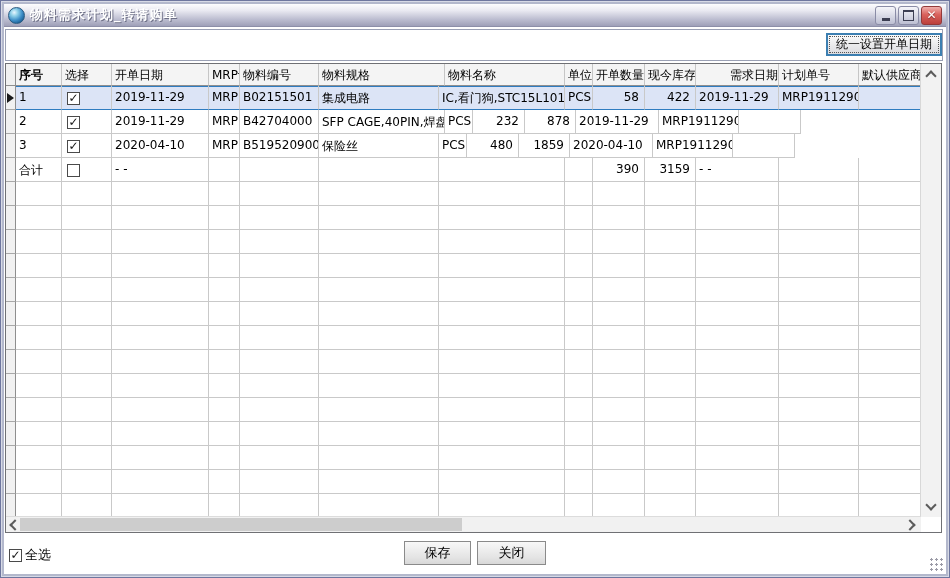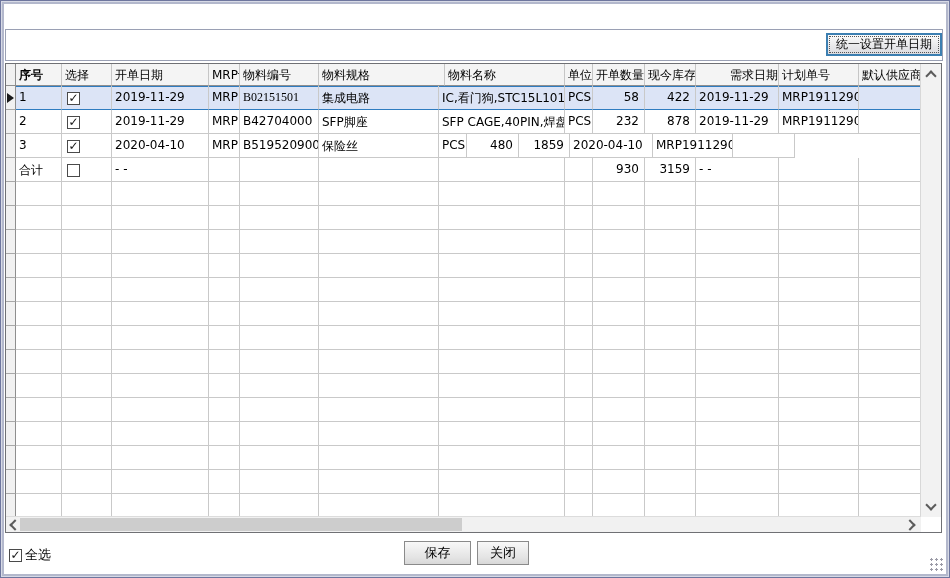--- a/index.html
+++ b/index.html
@@ -53,29 +53,44 @@
   .chev.left{transform:rotate(45deg);margin-left:3px;}
   .chev.right{transform:rotate(225deg);margin-right:3px;}
   
   .footer{position:absolute;left:4px;right:6px;bottom:6px;height:38px;background:#fff;}
   .select-all{position:absolute;left:4px;top:13px;display:flex;align-items:center;cursor:pointer;}
   .select-all .cb{margin:0 3px 0 0;}
   .select-all-label{font-size:13px;color:#000;}
   .btn{position:absolute;top:8px;height:24px;box-sizing:border-box;background:linear-gradient(180deg,#f8f8f8,#e4e4e4 70%,#d8d8d8);
     border:1px solid #8a8a8a;font-size:13px;font-family:inherit;color:#000;cursor:pointer;padding:0;}
   .btn.save{left:399px;width:67px;font-family:Liberation Mono, monospace;}
-  .btn.close-f{left:472px;width:52px;}
+  .btn.close-f{left:472px;width:69px;}
   .resize-grip{position:absolute;right:5px;bottom:5px;width:14px;height:14px;
     background-image:radial-gradient(circle,#9a9aa6 1px,transparent 1.3px);background-size:5px 5px;background-position:bottom right;cursor:nwse-resize;}
 </style>
 </head>
 <body>
 
 <div class="window">
 
+  <div class="titlebar">
+    <div class="app-icon"></div>
+    <div class="title-text">物料需求计划_转请购单</div>
+    <div class="win-buttons">
+      <div class="win-btn">
+          <span class="bar"></span>
+        </div>
+      <div class="win-btn">
+          <span class="box"></span>
+        </div>
+      <div class="win-btn close">
+          <span>✕</span>
+        </div>
+    </div>
+  </div>
 
   <div class="toolbar-panel"></div>
   <button class="set-date-btn">统一设置开单日期</button>
 
   <div class="grid">
     <div class="grid-main" id="grid-main">
         <div class="grid-header-row">
           <div class="gutter hdr"></div>
           <div class="hcell" style="width: 46px; flex: 0 0 46px; font-weight: bold;">序号</div>
           <div class="hcell" style="width: 50px; flex: 0 0 50px;">选择</div>
@@ -94,40 +109,39 @@
         <div class="row selected">
           <div class="gutter">
             <div class="row-indicator"></div>
           </div>
           <div class="cell" style="width: 46px; flex: 0 0 46px;">1</div>
           <div class="cell" style="width: 50px; flex: 0 0 50px;">
             <div class="cb">✓</div>
           </div>
           <div class="cell" style="width: 97px; flex: 0 0 97px;">2019-11-29</div>
           <div class="cell" style="width: 31px; flex: 0 0 31px;">MRP</div>
-          <div class="cell" style="width: 79px; flex: 0 0 79px; font-family: Liberation Serif, serif;">B02151501</div>
+          <div class="cell" style="width: 79px; flex: 0 0 79px;">B02151501</div>
           <div class="cell" style="width: 120px; flex: 0 0 120px;">集成电路</div>
           <div class="cell" style="width: 126px; flex: 0 0 126px;">IC,看门狗,STC15L101</div>
           <div class="cell" style="width: 28px; flex: 0 0 28px;">PCS</div>
           <div class="cell num" style="width: 52px; flex: 0 0 52px;">58</div>
           <div class="cell num" style="width: 51px; flex: 0 0 51px;">422</div>
           <div class="cell" style="width: 83px; flex: 0 0 83px;">2019-11-29</div>
           <div class="cell" style="width: 80px; flex: 0 0 80px;">MRP19112900</div>
           <div class="cell" style="width: 62px; flex: 0 0 62px;"></div>
         </div>
         <div class="row">
           <div class="gutter"></div>
           <div class="cell" style="width: 46px; flex: 0 0 46px;">2</div>
           <div class="cell" style="width: 50px; flex: 0 0 50px;">
             <div class="cb">✓</div>
           </div>
           <div class="cell" style="width: 97px; flex: 0 0 97px;">2019-11-29</div>
           <div class="cell" style="width: 31px; flex: 0 0 31px;">MRP</div>
           <div class="cell" style="width: 79px; flex: 0 0 79px;">B42704000</div>
-          <div class="cell" style="width: 120px; flex: 0 0 120px;">SFP脚座</div>
           <div class="cell" style="width: 126px; flex: 0 0 126px;">SFP CAGE,40PIN,焊盘</div>
           <div class="cell" style="width: 28px; flex: 0 0 28px;">PCS</div>
           <div class="cell num" style="width: 52px; flex: 0 0 52px;">232</div>
           <div class="cell num" style="width: 51px; flex: 0 0 51px;">878</div>
           <div class="cell" style="width: 83px; flex: 0 0 83px;">2019-11-29</div>
           <div class="cell" style="width: 80px; flex: 0 0 80px;">MRP19112900</div>
           <div class="cell" style="width: 62px; flex: 0 0 62px;"></div>
         </div>
         <div class="row">
           <div class="gutter"></div>
@@ -151,21 +165,21 @@
           <div class="cell" style="width: 46px; flex: 0 0 46px;">合计</div>
           <div class="cell" style="width: 50px; flex: 0 0 50px;">
             <div class="cb"></div>
           </div>
           <div class="cell" style="width: 97px; flex: 0 0 97px;">- -</div>
           <div class="cell" style="width: 31px; flex: 0 0 31px;"></div>
           <div class="cell" style="width: 79px; flex: 0 0 79px;"></div>
           <div class="cell" style="width: 120px; flex: 0 0 120px;"></div>
           <div class="cell" style="width: 126px; flex: 0 0 126px;"></div>
           <div class="cell" style="width: 28px; flex: 0 0 28px;"></div>
-          <div class="cell num" style="width: 52px; flex: 0 0 52px;">930</div>
+          <div class="cell num" style="width: 52px; flex: 0 0 52px;">390</div>
           <div class="cell num" style="width: 51px; flex: 0 0 51px;">3159</div>
           <div class="cell" style="width: 83px; flex: 0 0 83px;">- -</div>
           <div class="cell" style="width: 80px; flex: 0 0 80px;"></div>
           <div class="cell" style="width: 62px; flex: 0 0 62px;"></div>
         </div>
         <div class="row">
           <div class="gutter"></div>
           <div class="cell" style="width: 46px; flex: 0 0 46px;"></div>
           <div class="cell" style="width: 50px; flex: 0 0 50px;"></div>
           <div class="cell" style="width: 97px; flex: 0 0 97px;"></div>

